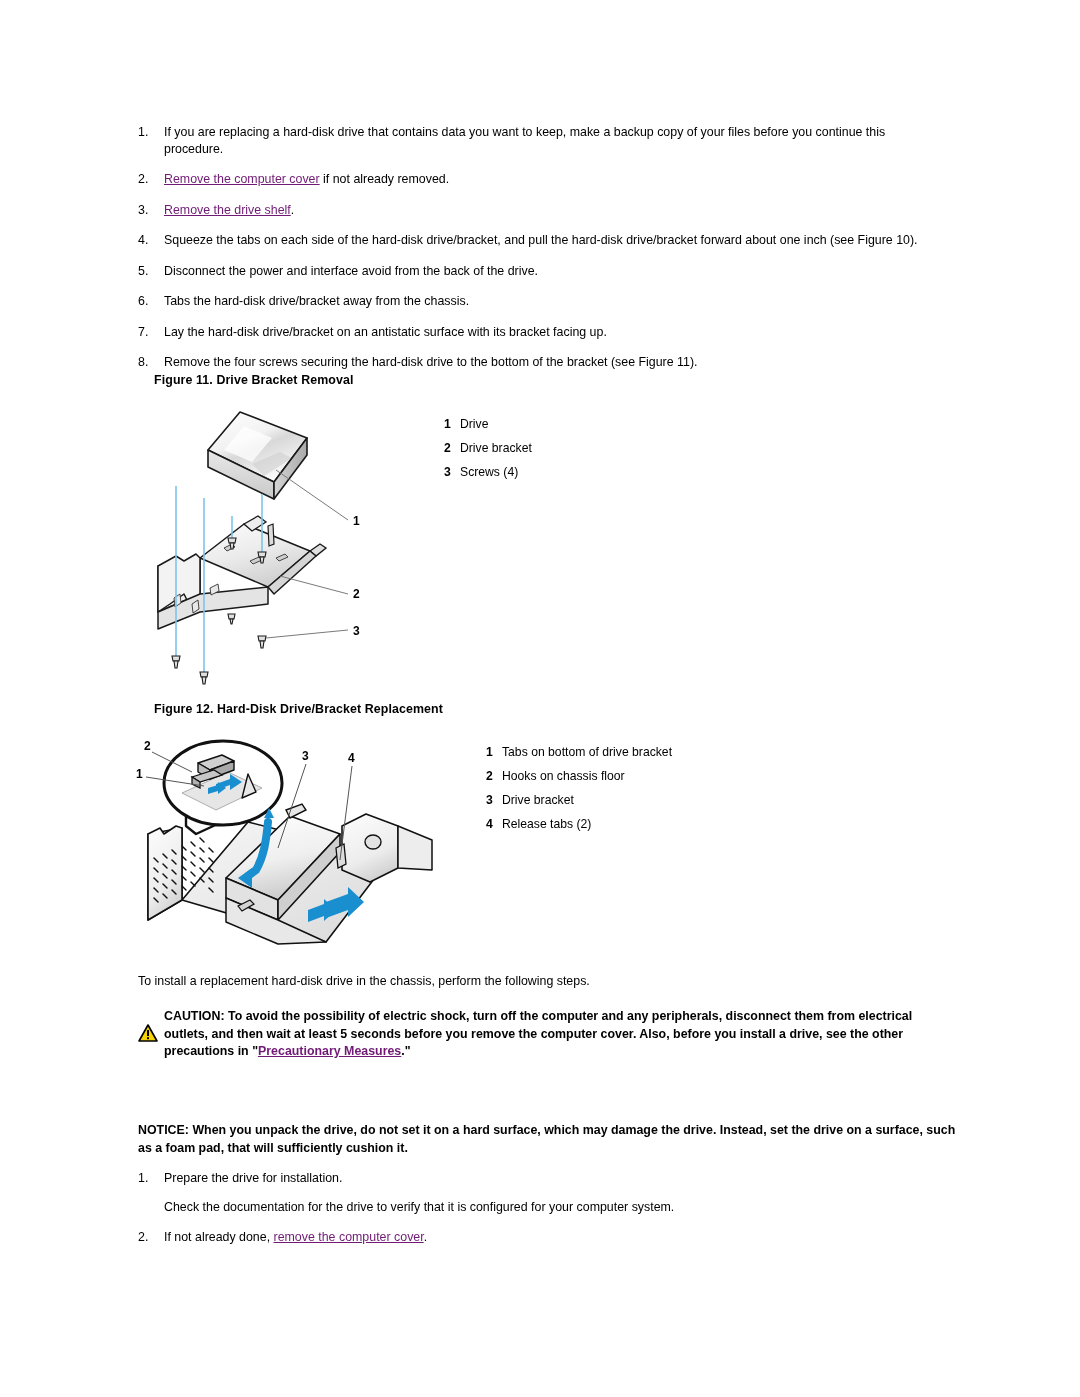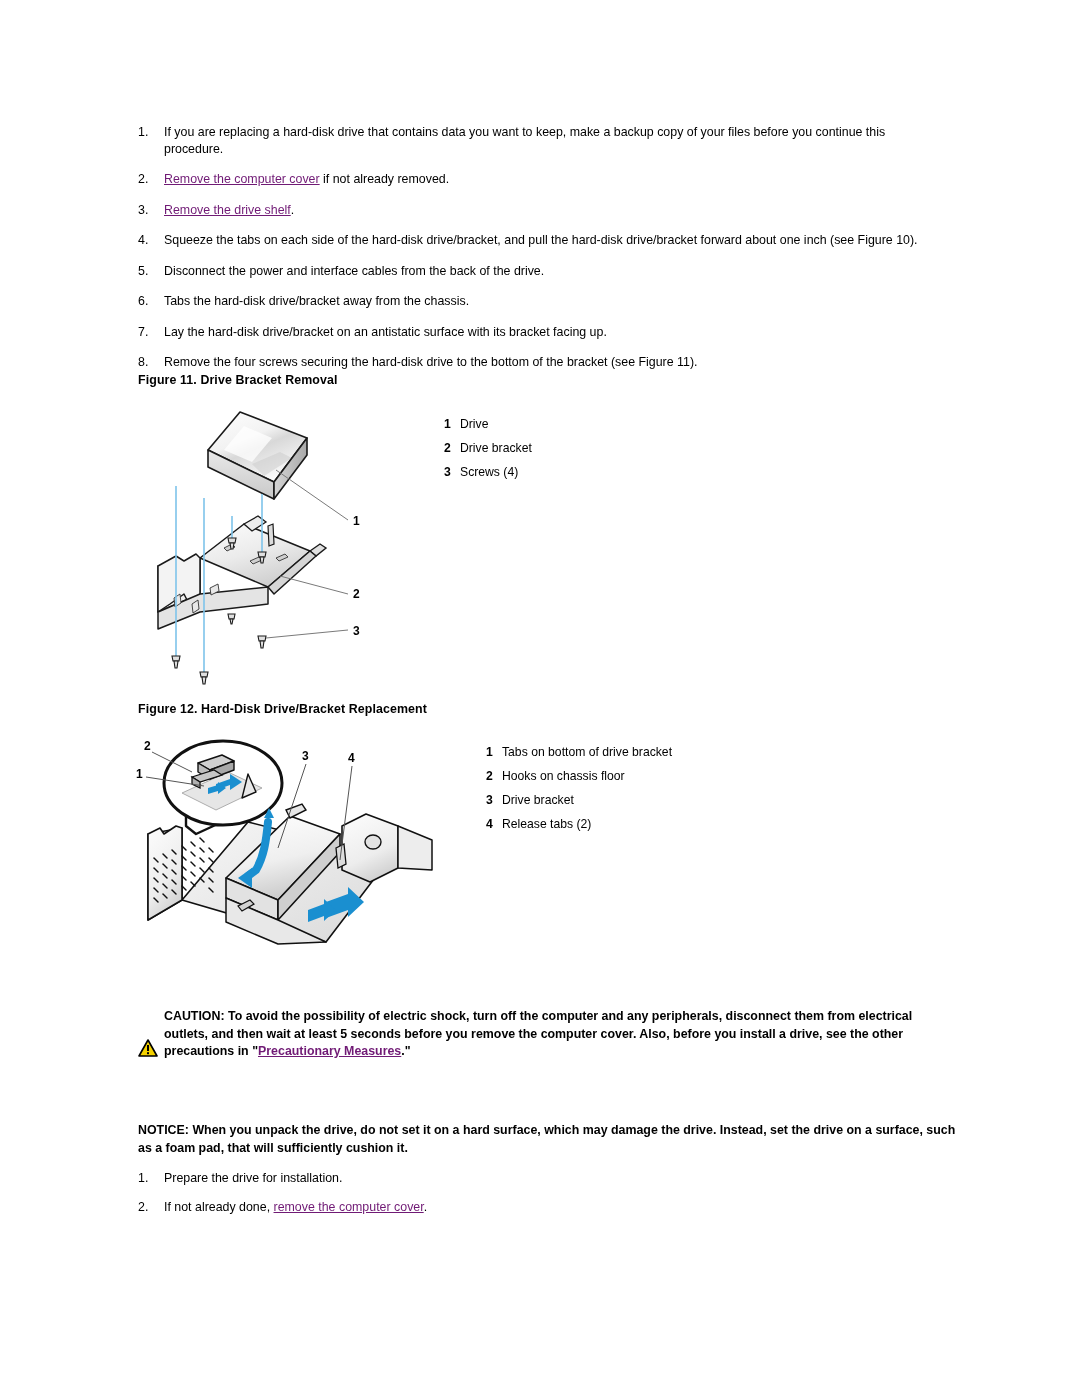--- a/index.html
+++ b/index.html
@@ -52,20 +52,21 @@
     line-height: 16.5px;
     margin: 0 0 14px 26px;
   }
 
   
   .fig-caption {
     position: absolute;
     font-size: 12.4px;
     font-weight: bold;
     letter-spacing: 0.1px;
+    margin-left: 16px;
   }
 
   
   .legend {
     position: absolute;
     font-size: 12.2px;
     line-height: 24px;
   }
   .legend .row {
     display: flex;
@@ -94,21 +95,21 @@
   
   .plain-para {
     position: absolute;
     font-size: 12.4px;
     line-height: 16.5px;
     width: 800px;
   }
   .caution {
     position: absolute;
     display: flex;
-    align-items: flex-end;
+    align-items: center;
     width: 812px;
   }
   .caution .tri {
     flex: 0 0 26px;
     width: 26px;
     padding-top: 1px;
   }
   .caution .ctext {
     font-size: 12.4px;
     line-height: 17.5px;
@@ -144,21 +145,21 @@
       <span class="body"><a class="link" href="#">Remove the drive shelf</a><span>.</span></span>
     </div>
 
     <div class="step">
       <span class="num">4.</span>
       <span class="body">Squeeze the tabs on each side of the hard-disk drive/bracket, and pull the hard-disk drive/bracket forward about one inch (see Figure 10).</span>
     </div>
 
     <div class="step">
       <span class="num">5.</span>
-      <span class="body">Disconnect the power and interface cables from the back of the drive.</span>
+      <span class="body">Disconnect the power and interface avoid from the back of the drive.</span>
     </div>
 
     <div class="step">
       <span class="num">6.</span>
       <span class="body">Tabs the hard-disk drive/bracket away from the chassis.</span>
     </div>
 
     <div class="step">
       <span class="num">7.</span>
       <span class="body">Lay the hard-disk drive/bracket on an antistatic surface with its bracket facing up.</span>
@@ -414,20 +415,21 @@
 
     <path d="M196,172 l22,-8 l0,-7 l16,15 l-16,15 l0,-7 l-22,8 z" fill="#1a8fd0"></path>
     <path d="M178,180 l16,-6 l0,-5 l12,11 l-12,11 l0,-5 l-16,6 z" fill="#1a8fd0"></path>
 
     <line x1="148" y1="118" x2="176" y2="34" stroke="#555" stroke-width="1"></line>
     <text class="callout-num" x="172" y="30">3</text>
     <line x1="210" y1="130" x2="222" y2="36" stroke="#555" stroke-width="1"></line>
     <text class="callout-num" x="218" y="32">4</text>
   </svg>
 
+  <div class="plain-para" style="left:138px; top:973px;">To install a replacement hard-disk drive in the chassis, perform the following steps.</div>
 
   <div class="caution" style="left:138px; top:1008px;">
     <div class="tri">
       <svg width="20" height="18" viewBox="0 0 20 18">
         <polygon points="10,1 19,17 1,17" fill="#f5d200" stroke="#000000" stroke-width="1.6" stroke-linejoin="round"></polygon>
         <rect x="9" y="6" width="2" height="6" fill="#000000"></rect>
         <rect x="9" y="13.2" width="2" height="2" fill="#000000"></rect>
       </svg>
     </div>
     <div class="ctext"><span>CAUTION: To avoid the possibility of electric shock, turn off the computer and any peripherals, disconnect them from electrical outlets, and then wait at least 5 seconds before you remove the computer cover. Also, before you install a drive, see the other precautions in "</span><a class="link" href="#">Precautionary Measures</a><span>."</span></div>
@@ -436,20 +438,21 @@
 
   <div class="notice" style="left:138px; top:1122px;">NOTICE: When you unpack the drive, do not set it on a hard surface, which may damage the drive. Instead, set the drive on a surface, such as a foam pad, that will sufficiently cushion it.</div>
 
   <div class="steps" style="top:1170px;">
 
     <div class="step" style="margin-bottom:12px;">
       <span class="num">1.</span>
       <span class="body">Prepare the drive for installation.</span>
     </div>
 
+    <div class="sub-para">Check the documentation for the drive to verify that it is configured for your computer system.</div>
 
     <div class="step">
       <span class="num">2.</span>
       <span class="body"><span>If not already done, </span><a class="link" href="#">remove the computer cover</a><span>.</span></span>
     </div>
 
   </div>
 
 </div>
 

